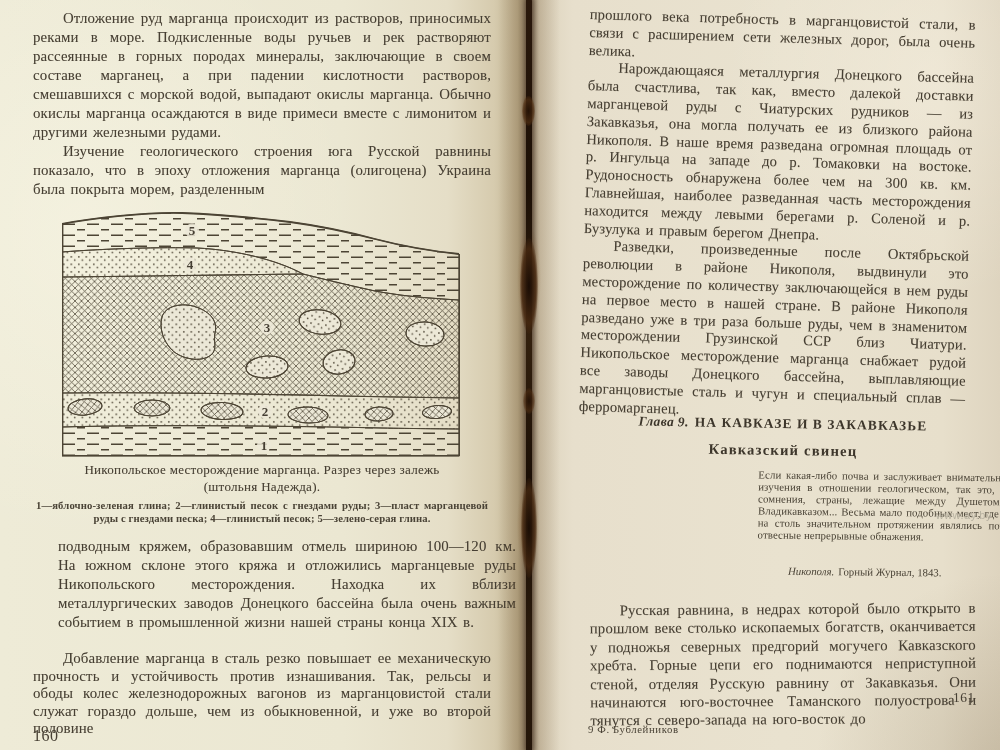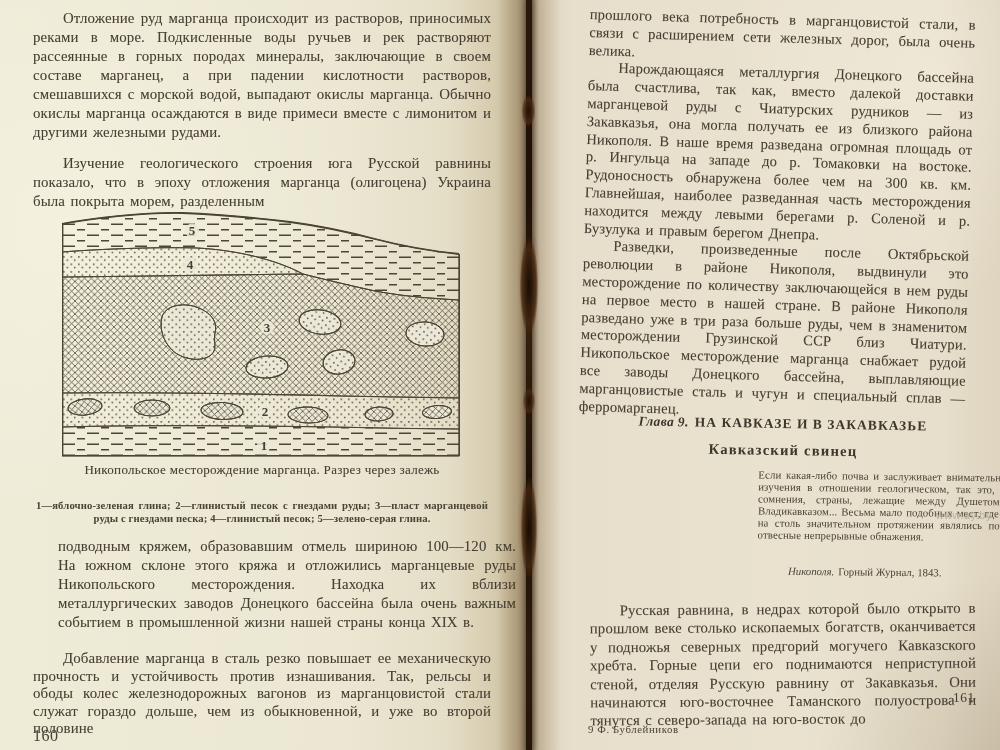--- a/index.html
+++ b/index.html
@@ -31,21 +31,21 @@
   .seam{position:absolute;left:28px;top:-2px;width:6px;height:754px;background:
       linear-gradient(to bottom,#2a180c 0%,#1c0f06 25%,#33200e 45%,#190d05 65%,#2a1a0c 85%,#241509 100%);
     border-radius:3px;box-shadow:0 0 5px 1.5px rgba(45,24,9,.55);}
   .seam-blob{position:absolute;border-radius:50%;}
   .blob1{left:22px;top:238px;width:18px;height:96px;background:radial-gradient(#1a0d05 0%, rgba(70,40,16,.85) 55%, rgba(70,40,16,0) 75%);}
   .blob2{left:23px;top:478px;width:16px;height:100px;background:radial-gradient(#1a0d05 0%, rgba(70,40,16,.8) 55%, rgba(70,40,16,0) 75%);}
   .blob3{left:24px;top:96px;width:13px;height:30px;background:radial-gradient(#241206 0%, rgba(80,46,18,.7) 55%, rgba(80,46,18,0) 78%);}
   .blob4{left:25px;top:388px;width:12px;height:26px;background:radial-gradient(#241206 0%, rgba(80,46,18,.6) 55%, rgba(80,46,18,0) 78%);}
   
   .lp-top{left:33px;top:9px;width:458px;}
-  .lp-p2{margin-top:12px;}
+  .lp-p2{margin-top:0;}
   .geo-figure{left:62px;top:210px;width:398px;height:247px;}
   .fig-caption{left:33px;top:462px;width:458px;text-align:center;font-size:13px;line-height:16.5px;
     letter-spacing:.3px;text-shadow:.2px .3px .3px rgba(70,58,44,.25);}
   .fig-legend{left:36px;top:499px;width:452px;font-size:10.7px;line-height:12.8px;font-weight:bold;
     text-align:justify;text-align-last:center;letter-spacing:.1px;color:#4a4336;}
   .lp-p3{left:33px;top:537px;width:458px;margin-left:25px;}
   .lp-p4{left:33px;top:650px;width:458px;line-height:17.6px;}
   .pageno-left{left:33px;top:727px;font-size:16px;letter-spacing:.5px;}
   
   .rp-top{left:70px;top:6px;width:386px;transform:rotate(1.6deg);transform-origin:0 0;}
@@ -146,20 +146,21 @@
           <circle cx="203" cy="201.5" r="7" fill="#ece8d7" opacity=".9"></circle>
           <text x="203" y="206">2</text>
           <circle cx="202" cy="235" r="7" fill="#ece8d7" opacity=".85"></circle>
           <text x="202" y="239.5">1</text>
         </g>
       </svg>
     </div>
 
     <div class="abs fig-caption">
       <div>Никопольское месторождение марганца. Разрез через залежь</div>
+      <div>(штольня Надежда).</div>
     </div>
     <p class="abs fig-legend">1—яблочно-зеленая глина; 2—глинистый песок с гнездами руды; 3—пласт марганцевой руды с гнездами песка; 4—глинистый песок; 5—зелено-серая глина.</p>
 
     <p class="abs body-text lp-p3">подводным кряжем, образовавшим отмель шириною 100—120 км. На южном склоне этого кряжа и отложились марганцевые руды Никопольского месторождения. Находка их вблизи металлургических заводов Донецкого бассейна была очень важным событием в промышленной жизни нашей страны конца XIX в.</p>
     <p class="abs body-text indent lp-p4">Добавление марганца в сталь резко повышает ее механическую прочность и устойчивость против изнашивания. Так, рельсы и ободы колес железнодорожных вагонов из марганцовистой стали служат гораздо дольше, чем из обыкновенной, и уже во второй половине</p>
 
     <div class="abs pageno-left">160</div>
   </div>
 
   <div class="page page-right">

